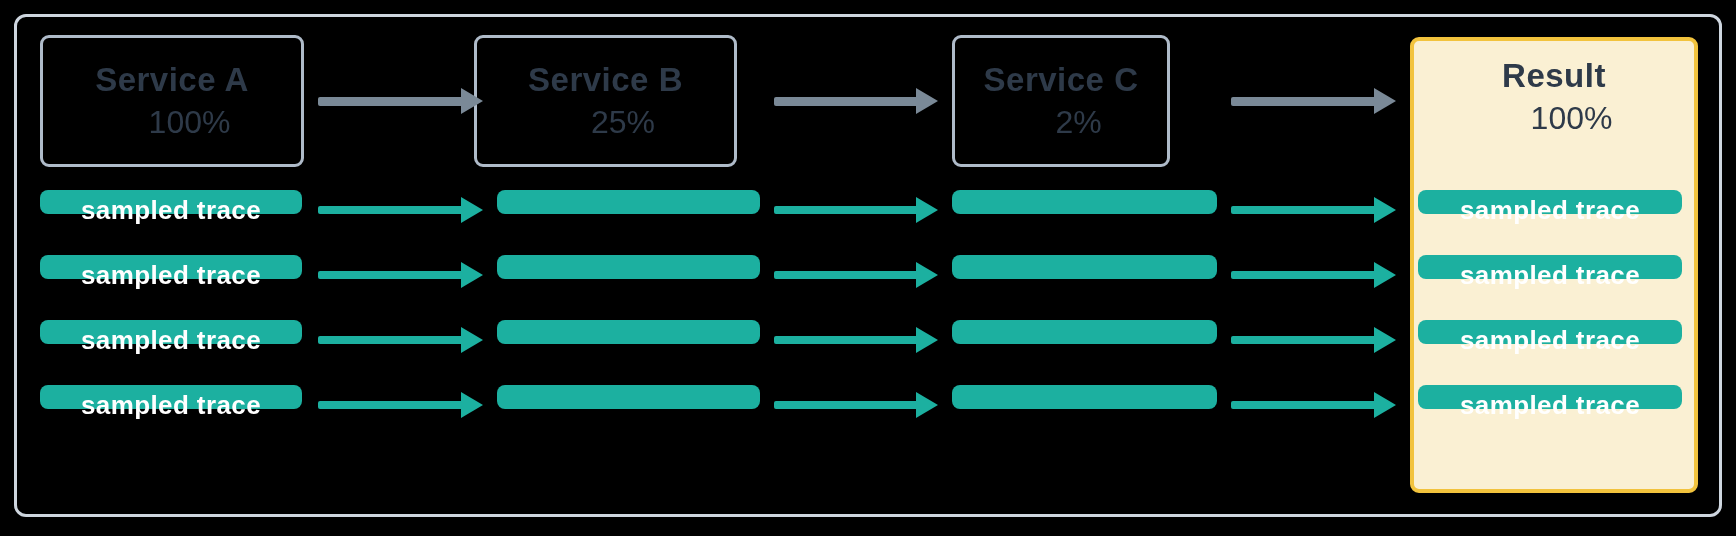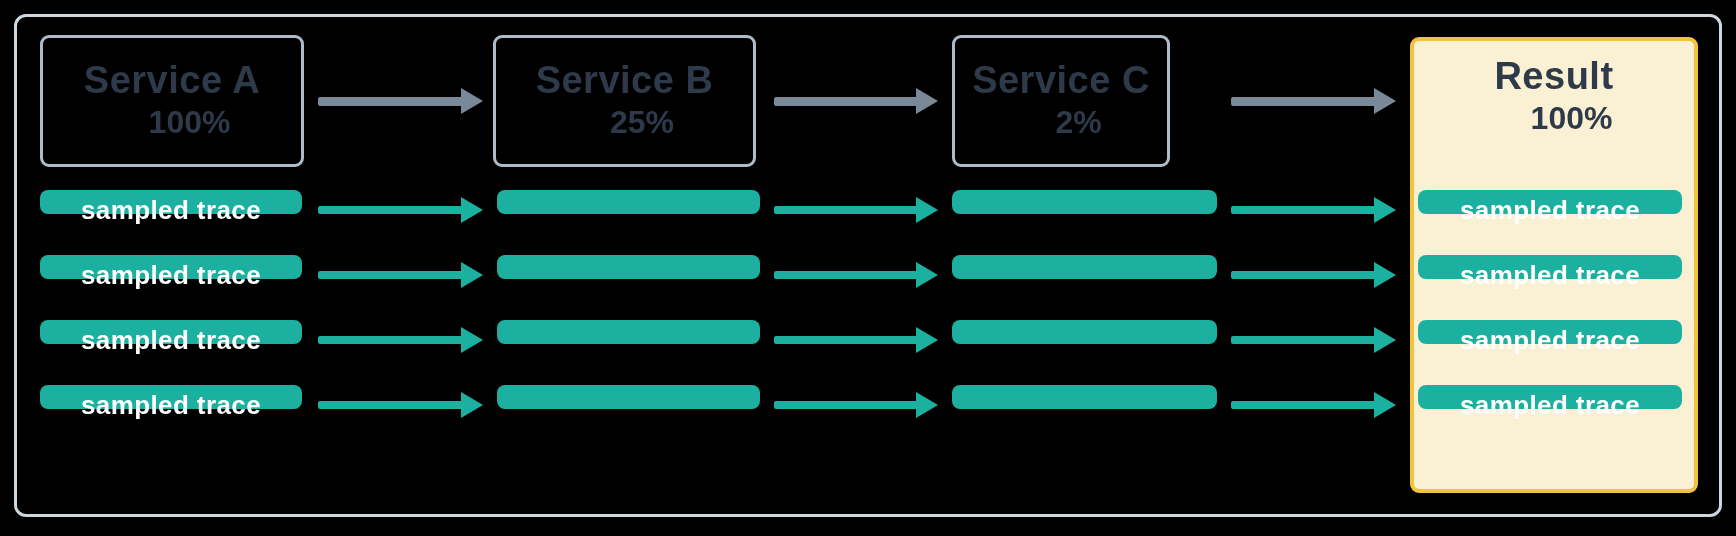--- a/index.html
+++ b/index.html
@@ -34,28 +34,28 @@
     border: 3px solid var(--service-border, #AFBBC9);
     border-radius: 9px;
     background: transparent;
     display: flex;
     flex-direction: column;
     align-items: center;
     justify-content: center;
     color: var(--text-slate, #2E3A49);
   }
   .svc-title {
-    font-size: 38px;
+    font-size: 33px;
     font-weight: 700;
     line-height: 42px;
     letter-spacing: 0.5px;
   }
   .svc-pct {
     font-size: 32px;
-    font-weight: 700;
+    font-weight: 400;
     line-height: 42px;
     margin-left: 35px;
   }
   .result-box {
     position: absolute;
     left: 1410px;
     top: 37px;
     width: 288px;
     height: 456px;
     box-sizing: border-box;
@@ -114,21 +114,21 @@
 <body>
 
 <div class="stage">
 
   <div class="outer-frame"></div>
 
   <div class="svc-box" style="left:40px;width:264px">
     <div class="svc-title">Service A</div>
     <div class="svc-pct">100%</div>
   </div>
-  <div class="svc-box" style="left:493px;width:263px">
+  <div class="svc-box" style="left:474px;width:263px">
     <div class="svc-title">Service B</div>
     <div class="svc-pct">25%</div>
   </div>
   <div class="svc-box" style="left:952px;width:218px">
     <div class="svc-title">Service C</div>
     <div class="svc-pct">2%</div>
   </div>
 
   <div class="result-box">
     <div class="result-head">

